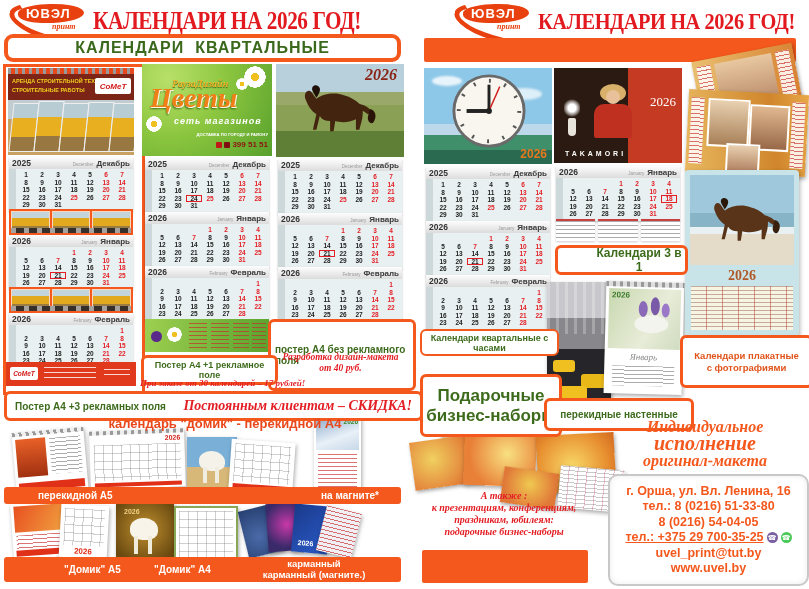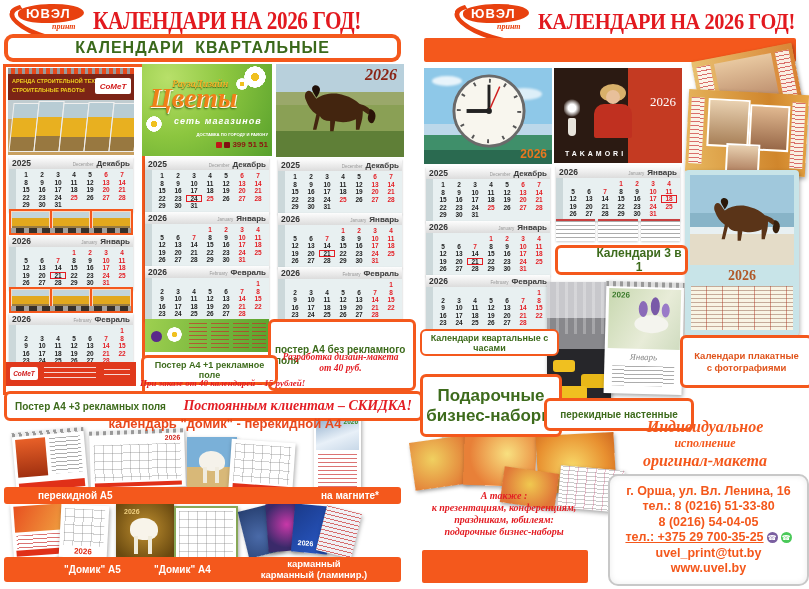--- a/index.html
+++ b/index.html
@@ -561,21 +561,21 @@
         </div>
       </div>
 
     <div class="lbox" style="left:268px;top:319px;width:134px;height:32px;padding:17px 4px;">
       <span class="glabel" style="font-size:10px;text-align:left;line-height:11px;">постер А4 без рекламного поля</span>
     </div>
     <div class="lbox" style="left:141px;top:355px;width:131px;height:24px;">
       <span class="glabel" style="font-size:9px;">Постер А4 +1 рекламное поле</span>
     </div>
     <div class="redital" style="left:277px;top:352px;width:127px;font-size:9.5px;text-align:center;line-height:11px;">Разработка дизайн-макета от 40 руб.</div>
-    <div class="redital" style="left:140px;top:378px;font-size:9px;">При заказе от 40 календарей – 15 рублей!</div>
+    <div class="redital" style="left:140px;top:378px;font-size:9px;">При заказе от 30 календарей – 17 рублей!</div>
     <div class="lbox" style="left:4px;top:391px;width:397px;height:24px;justify-content:flex-start;padding:0 8px;">
       <span class="glabel" style="font-size:10px;">Постер А4 +3 рекламных поля</span>
       <span style="margin-left:auto;color:#e31e24;font-family:'Liberation Serif',serif;font-weight:bold;
                    font-style:italic;font-size:14px;">Постоянным клиентам – СКИДКА!</span>
     </div>
     <div class="abs" style="left:60px;top:416px;width:330px;text-align:center;color:#e8481c;
                 font-weight:bold;font-size:13px;z-index:6;">календарь "домик" - перекидной А4</div>
 
     <div class="card" style="left:14px;top:430px;width:72px;height:62px;transform:rotate(-5deg);">
       <div class="abs spiral" style="left:0;right:0;top:0;height:4px;background-color:#eee;"></div>
@@ -646,21 +646,21 @@
       <div class="card rows-red" style="left:78px;top:6px;width:36px;height:46px;transform:rotate(14deg);
                   background-color:#f0f0f4;"></div>
     </div>
 
     <div class="obar" style="left:4px;top:557px;width:397px;height:25px;z-index:5;">
       <span style="position:absolute;left:60px;top:7px;color:#fff;font-weight:bold;font-size:10px;">"Домик" А5</span>
       <span style="position:absolute;left:150px;top:7px;color:#fff;font-weight:bold;font-size:10px;">"Домик" А4</span>
       <span style="position:absolute;left:255px;top:1px;width:110px;text-align:center;color:#fff;
                    font-weight:bold;font-size:9.5px;">карманный</span>
       <span style="position:absolute;left:240px;top:12px;width:140px;text-align:center;color:#fff;
-                   font-weight:bold;font-size:9.5px;">карманный (ламинир.)</span>
+                   font-weight:bold;font-size:9.5px;">карманный (магните.)</span>
     </div>
   </div>
 
   <div class="page" style="left:404px;">
 
     <div class="logo" style="left:47px;top:3px;">
       <div class="tail"></div>
       <div class="pill"></div>
       <div class="nm">ЮВЭЛ</div>
       <div class="sub">принт</div>
@@ -972,21 +972,21 @@
     <div class="abs" style="left:5px;top:490px;width:190px;z-index:6;">
       <div class="redital" style="position:static;text-align:center;font-size:10px;line-height:12px;">А также :</div>
       <div class="redital" style="position:static;text-align:center;font-size:10px;line-height:12px;">к презентациям, конференциям,</div>
       <div class="redital" style="position:static;text-align:center;font-size:10px;line-height:12px;">праздникам, юбилеям:</div>
       <div class="redital" style="position:static;text-align:center;font-size:10px;line-height:12px;">подарочные бизнес-наборы</div>
     </div>
     <div class="obar" style="left:18px;top:550px;width:166px;height:33px;border-radius:2px;"></div>
 
     <div class="abs" style="left:205px;top:418px;width:192px;z-index:6;">
       <div class="orangeital" style="position:static;font-size:16px;line-height:17px;">Индивидуальное</div>
-      <div class="orangeital" style="position:static;font-size:12px;line-height:17px;">исполнение</div>
+      <div class="orangeital" style="position:static;font-size:20px;line-height:17px;">исполнение</div>
       <div class="orangeital" style="position:static;font-size:16px;line-height:17px;">оригинал-макета</div>
     </div>
     <div class="abs" style="left:204px;top:474px;width:197px;height:108px;background:#fff;
                 border:2px solid #c8c8c8;border-radius:10px;z-index:6;box-shadow:inset 0 0 6px rgba(0,0,0,.08);
                 display:flex;flex-direction:column;justify-content:center;align-items:center;">
       <div style="color:#f4581c;font-weight:bold;font-size:12.5px;line-height:15.5px;">г. Орша, ул. Вл. Ленина, 16</div>
       <div style="color:#f4581c;font-weight:bold;font-size:12.5px;line-height:15.5px;">тел.: 8 (0216) 51-33-80</div>
       <div style="color:#f4581c;font-weight:bold;font-size:12.5px;line-height:15.5px;">8 (0216) 54-04-05</div>
       <div style="display:flex;align-items:center;gap:3px;line-height:15.5px;">
         <span style="color:#f4581c;font-weight:bold;font-size:12.5px;text-decoration:underline;">тел.: +375 29 700-35-25</span>

